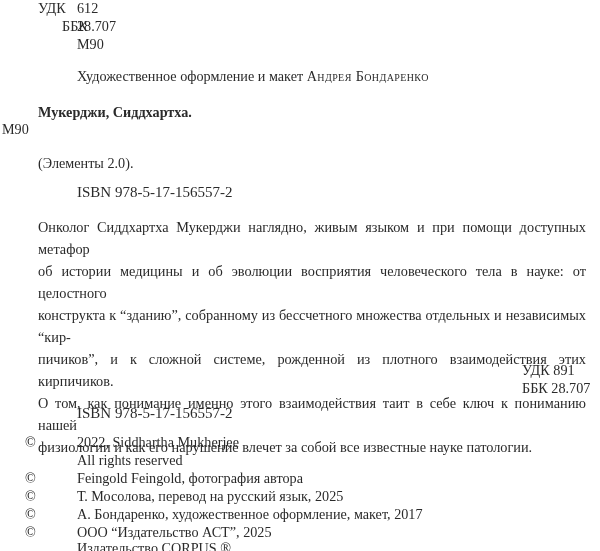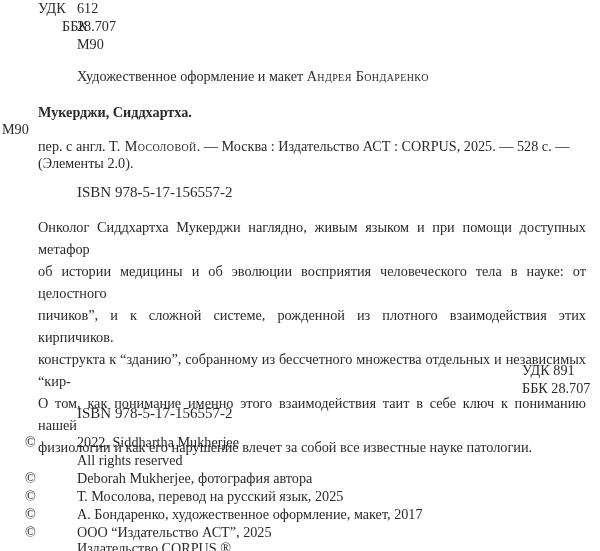--- a/index.html
+++ b/index.html
@@ -34,53 +34,50 @@
 
   <div class="abs" style="left:77px; top:36px;">М90</div>
 
   <div class="abs" style="left:77px; top:68px;">
     <span>Художественное оформление и макет</span>
     <span class="sc">Андрея Бондаренко</span>
   </div>
 
   <div class="abs bold" style="left:38px; top:104px;">Мукерджи, Сиддхартха.</div>
   <div class="abs" style="left:2px; top:121px;">М90</div>
-  <div class="abs" style="left:38px; top:138px;">
-    <span>пер. с англ. </span><span class="sc">Т. Мосоловой</span><span>. — Москва : Издательство АСТ : CORPUS, 2025. —  528 с. —</span>
-  </div>
   <div class="abs" style="left:38px; top:155px;">(Элементы 2.0).</div>
 
   <div class="abs isbn" style="left:77px; top:184px;">ISBN 978-5-17-156557-2</div>
 
   <div class="annot" style="left:38px; width:548px;">
     <span class="jl">Онколог Сиддхартха Мукерджи наглядно, живым языком и при помощи доступных метафор</span>
     <span class="jl">об истории медицины и об эволюции восприятия человеческого тела в науке: от целостного</span>
+    <span class="jl">конструкта к “зданию”, собранному из бессчетного множества отдельных и независимых “кир-</span>
     <span class="jl">пичиков”, и к сложной системе, рожденной из плотного взаимодействия этих кирпичиков.</span>
-    <span class="jl">конструкта к “зданию”, собранному из бессчетного множества отдельных и независимых “кир-</span>
     <span class="jl">О том, как понимание именно этого взаимодействия таит в себе ключ к пониманию нашей</span>
     <span class="ll">физиологии и как его нарушение влечет за собой все известные науке патологии.</span>
   </div>
 
   <div class="abs" style="left:522px; top:362px;">УДК 891</div>
   <div class="abs" style="left:522px; top:380px;">ББК 28.707</div>
 
   <div class="abs isbn" style="left:77px; top:405px;">ISBN 978-5-17-156557-2</div>
 
   <div>
     <div class="abs" style="top:434px; left:0; width:600px;">
       <span class="copy-sym">©</span>
       <span class="copy-txt">2022, Siddhartha Mukherjee</span>
     </div>
     <div class="abs" style="top:452px; left:0; width:600px;">
       <span class="copy-sym"></span>
       <span class="copy-txt">All rights reserved</span>
     </div>
     <div class="abs" style="top:470px; left:0; width:600px;">
       <span class="copy-sym">©</span>
-      <span class="copy-txt">Deborah Mukherjee, фотография автора</span>
+      <span class="copy-txt">Feingold Feingold, фотография автора</span>
     </div>
     <div class="abs" style="top:488px; left:0; width:600px;">
       <span class="copy-sym">©</span>
       <span class="copy-txt">Т. Мосолова, перевод на русский язык, 2025</span>
     </div>
     <div class="abs" style="top:506px; left:0; width:600px;">
       <span class="copy-sym">©</span>
       <span class="copy-txt">А. Бондаренко, художественное оформление, макет, 2017</span>
     </div>
     <div class="abs" style="top:524px; left:0; width:600px;">

